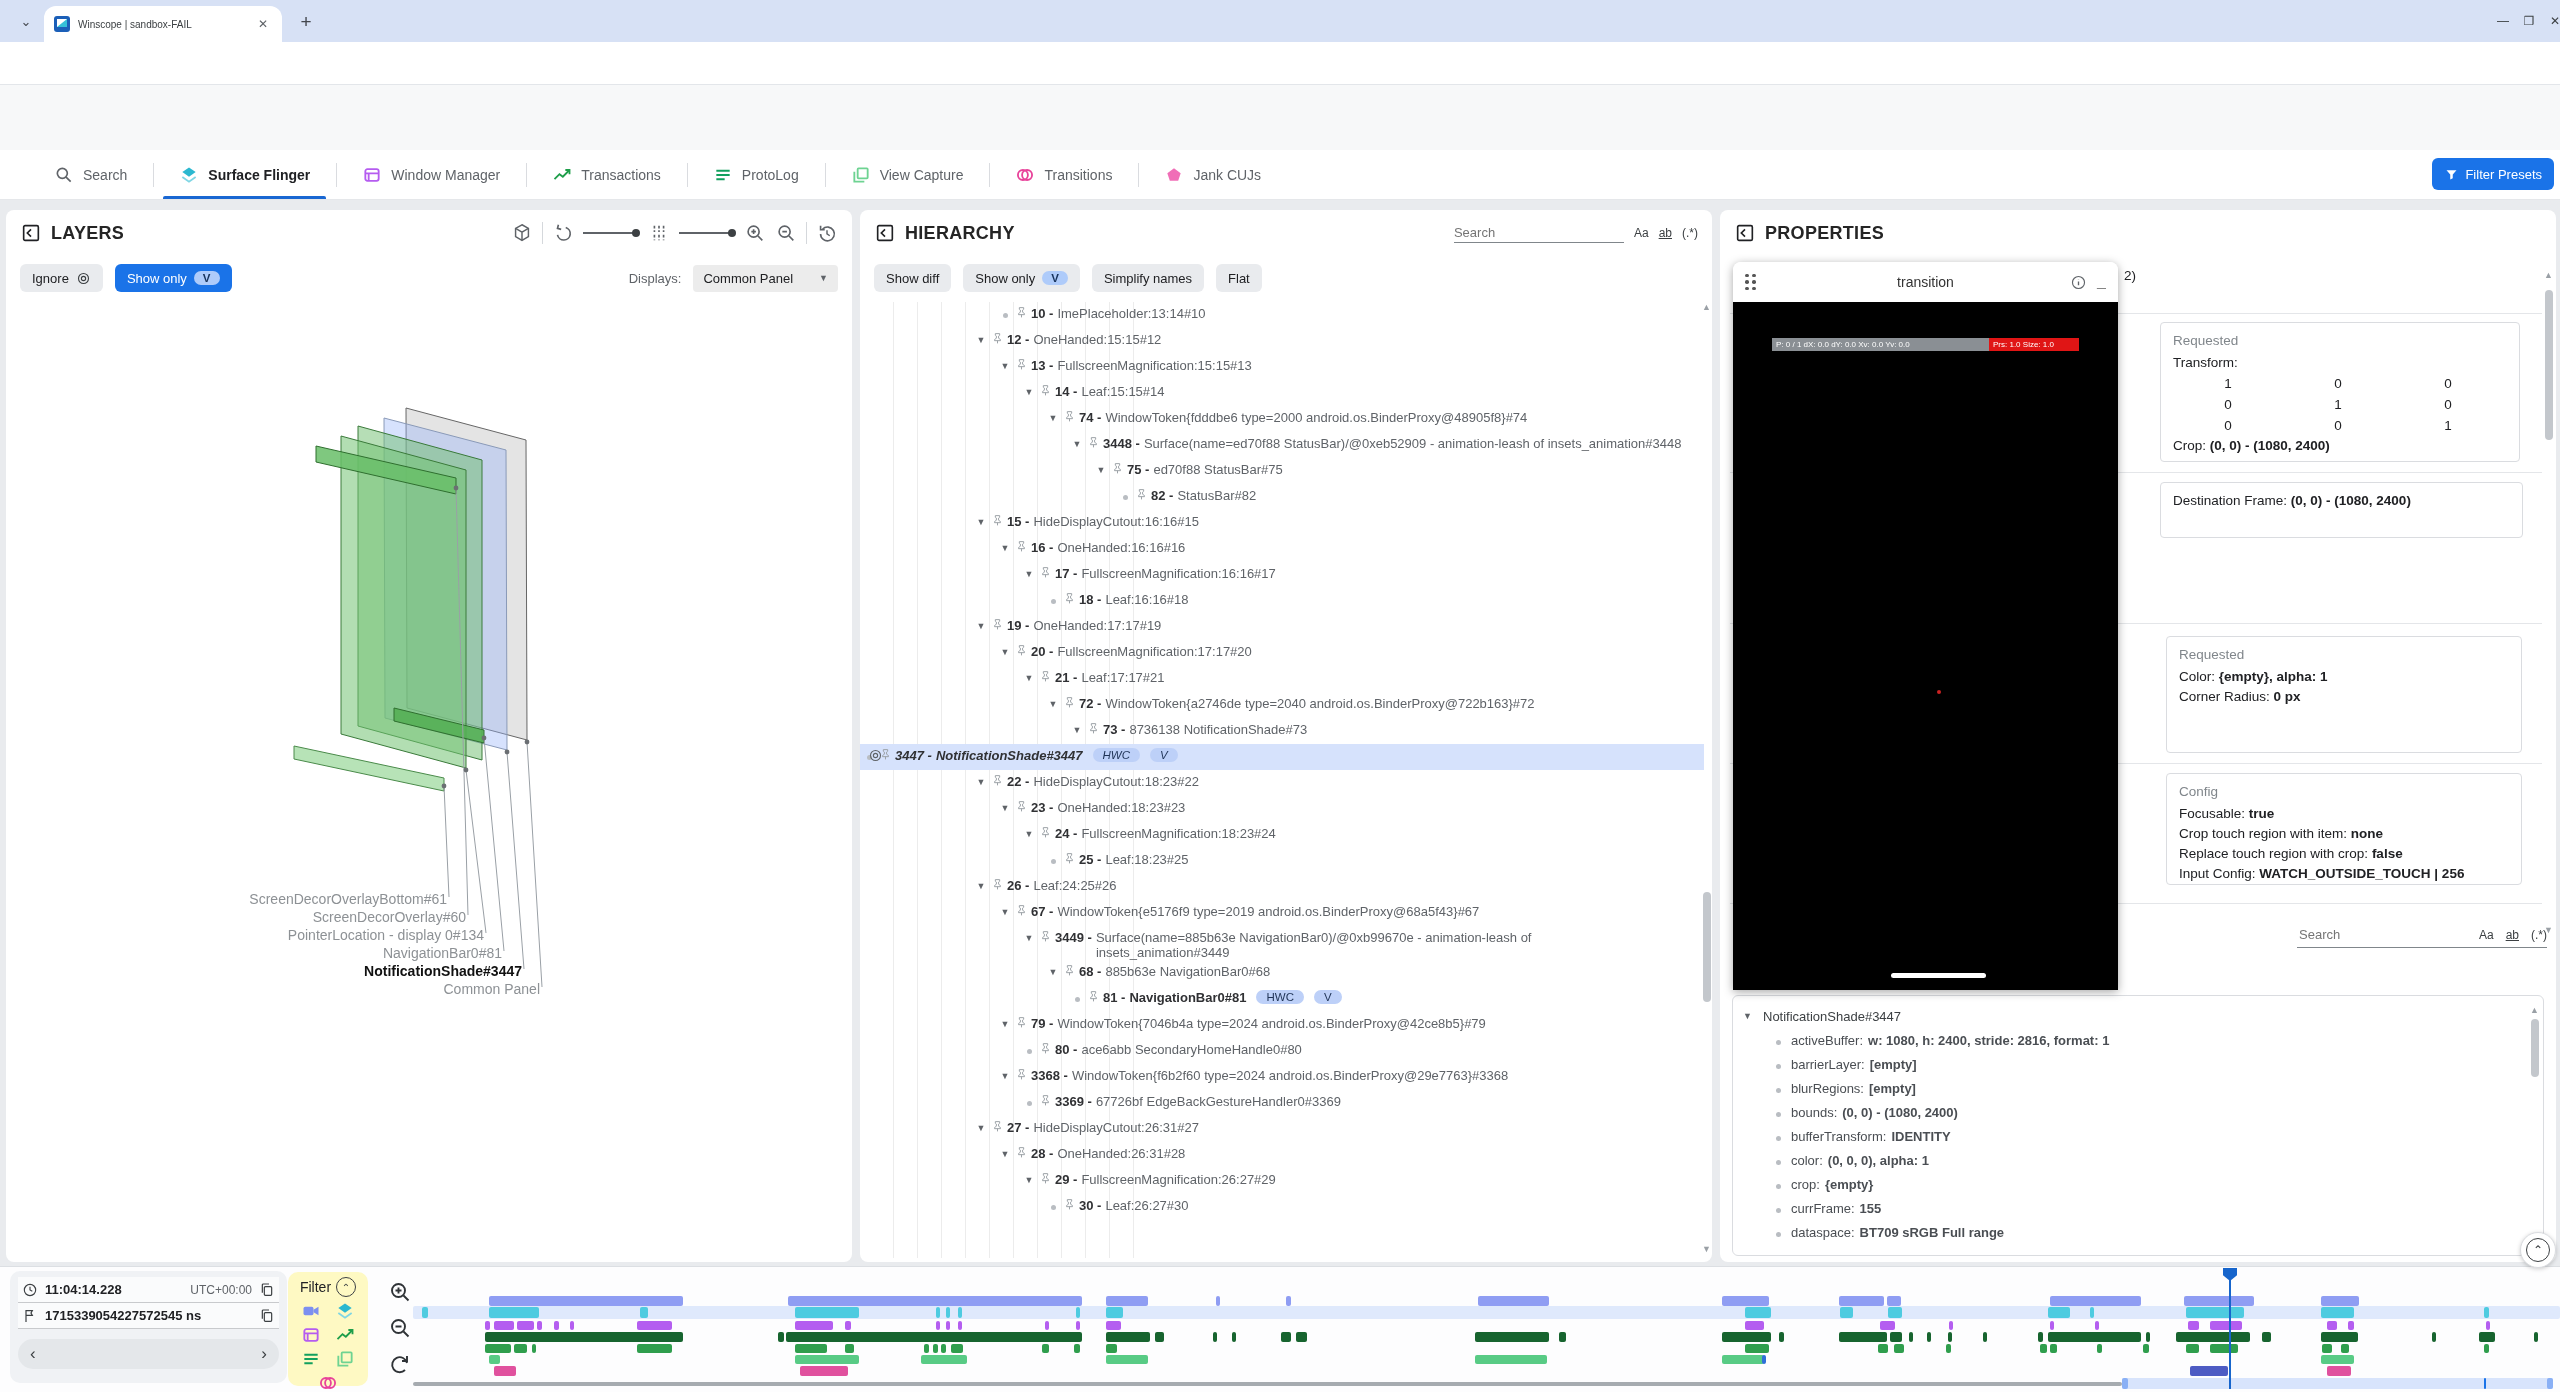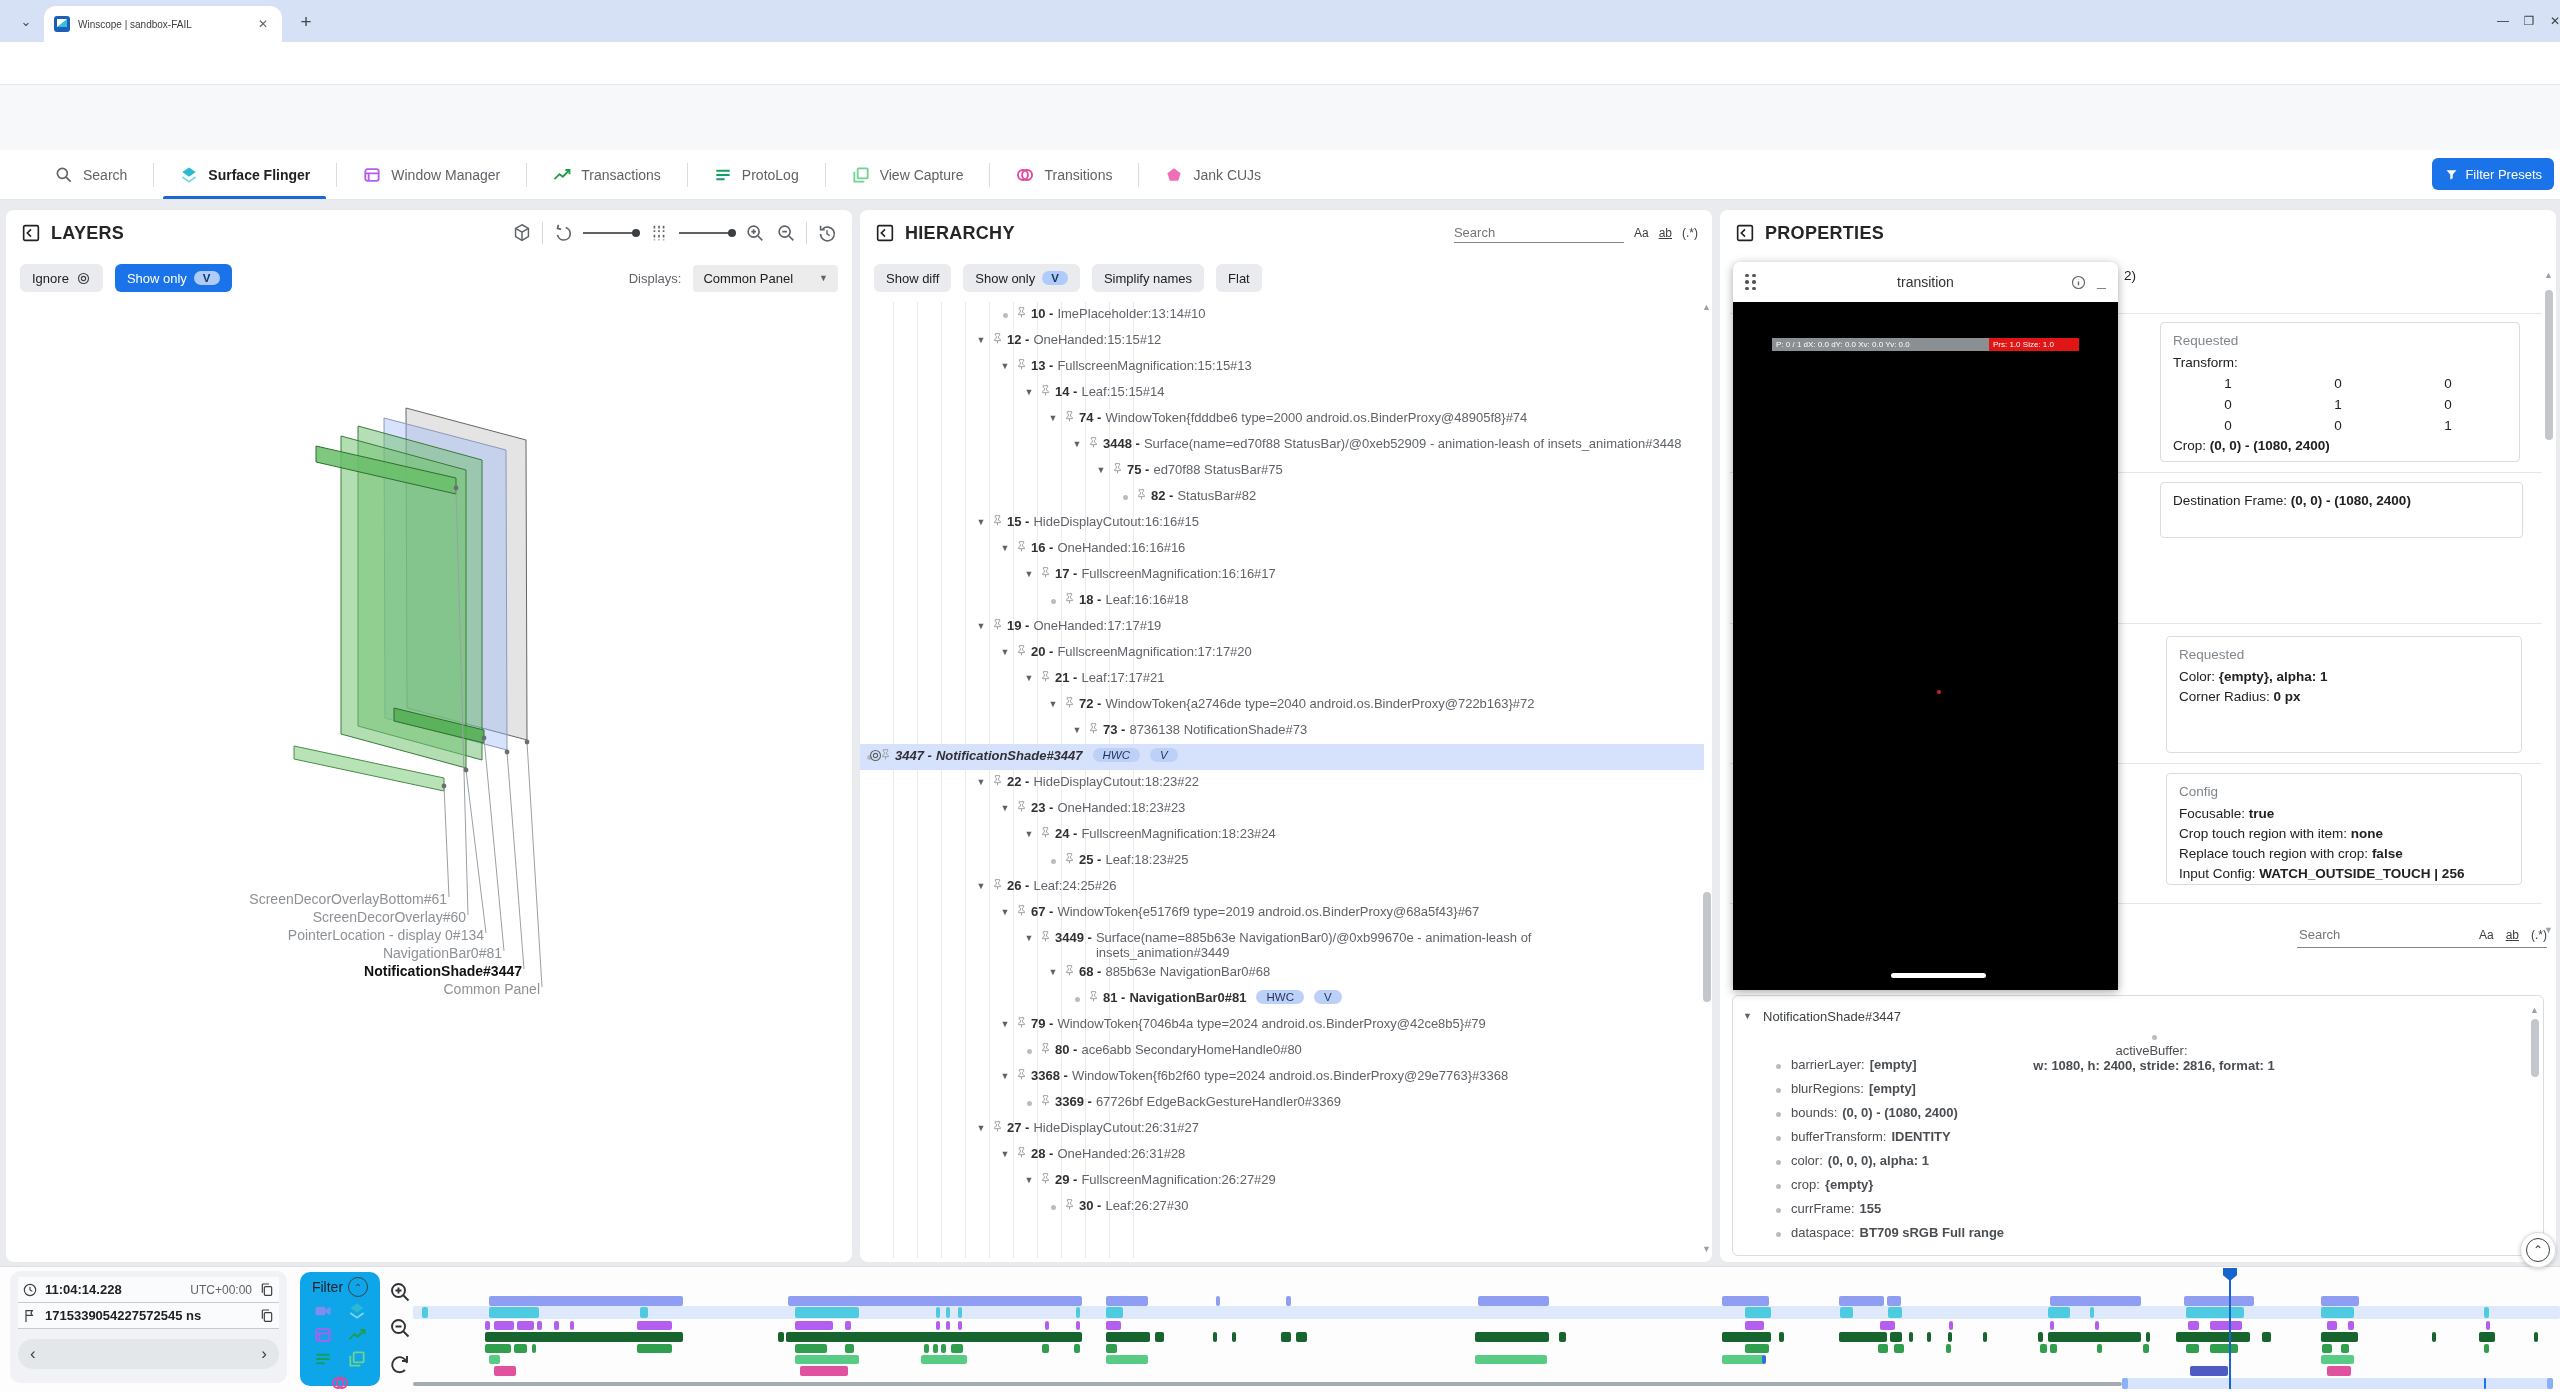--- a/index.html
+++ b/index.html
@@ -100,21 +100,21 @@
   #dbgr{background:#e01515;padding:0 4px;width:90px;overflow:hidden;}
   #homebar{position:absolute;left:158px;top:671px;width:95px;height:5px;background:#fff;border-radius:3px;}
   #reddot{position:absolute;left:204px;top:388px;width:4px;height:4px;border-radius:50%;background:#c22;}
   
   #bottombar{left:0;top:1266px;width:2560px;height:126px;background:#fdfdfe;border-top:1px solid #dcdfe3;}
   #tscard{left:10px;top:1271px;width:277px;height:112px;background:#f0f2f5;border-radius:10px;padding:6px 8px;}
   .tsrow{display:flex;align-items:center;gap:7px;height:26px;border-bottom:1px solid #c8cacd;background:#fafbfc;padding:0 4px;font-size:13px;}
   .tsrow .v{font-weight:700;color:#202124;}
   .tsrow .tz{margin-left:auto;color:#5f6368;font-size:12px;}
   #arrpill{margin-top:10px;height:30px;background:#e4e7ea;border-radius:16px;display:flex;align-items:center;justify-content:space-between;padding:0 12px;color:#3c4043;font-size:17px;}
-  #filtercard{left:300px;top:1272px;width:80px;height:114px;background:#0ea5e9;border-radius:10px;padding:5px 6px;}
+  #filtercard{left:288px;top:1272px;width:80px;height:114px;background:#fef9c3;border-radius:10px;padding:5px 6px;}
   #filtercard .fhead{display:flex;align-items:center;justify-content:center;gap:5px;font-size:14px;color:#202124;}
   .circbtn{width:20px;height:20px;border-radius:50%;border:1.6px solid #3c4043;display:flex;align-items:center;justify-content:center;font-size:10px;color:#3c4043;}
   #fgrid{display:grid;grid-template-columns:1fr 1fr;justify-items:center;row-gap:4px;margin-top:4px;}
   #fgrid .last{grid-column:1/3;}
   .zbtn{left:388px;width:24px;height:24px;color:#2f3337;}
   #tl{left:0;top:0;width:2560px;height:1392px;pointer-events:none;}
   .blk{position:absolute;border-radius:2px;}
   #fab{left:2520px;top:1232px;width:36px;height:36px;border-radius:50%;background:#fff;border:1px solid #dadce0;box-shadow:0 1px 4px rgba(0,0,0,.2);display:flex;align-items:center;justify-content:center;}
   .gray{color:#5f6368;}
 </style>
@@ -949,21 +949,21 @@
       <span class="tgl">(.*)</span>
     </div>
   </div>
 
   <div id="ptreecard">
     <div id="ptree" style="padding:8px 0 0 10px">
         <div class="prow">
           <span class="tw" style="width:20px;font-size:9px;color:#5f6368">▼</span>
           <span style="color:#3c4043">NotificationShade#3447</span>
         </div>
-        <div class="prow" style="padding-left: 22px; flex-direction: column;">
+        <div class="prow" style="padding-left: 22px;">
           <span class="dot"><i></i></span>
           <span class="lbl">activeBuffer:</span>
           <span class="pv">w: 1080, h: 2400, stride: 2816, format: 1</span>
         </div>
         <div class="prow" style="padding-left: 22px;">
           <span class="dot"><i></i></span>
           <span class="lbl">barrierLayer:</span>
           <span class="pv">[empty]</span>
         </div>
         <div class="prow" style="padding-left: 22px;">

